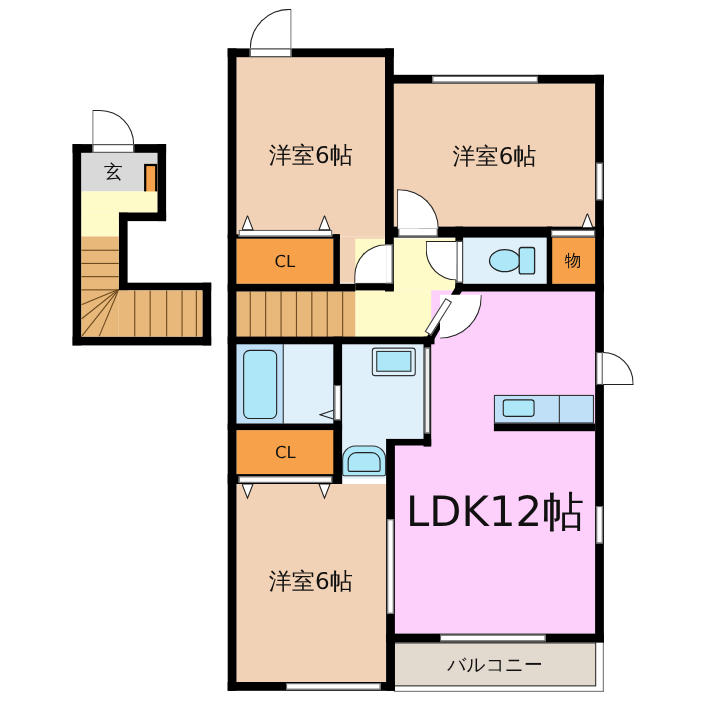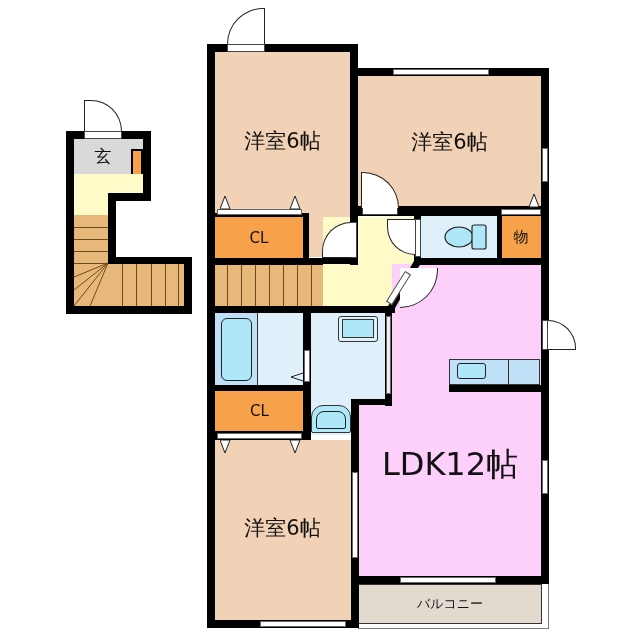--- a/index.html
+++ b/index.html
@@ -100,29 +100,29 @@
 <div class="abs" style="left:316px;top:411px;width:30px;height:18px;background:#aee8f8;border:1px solid #222;border-radius:8px 8px 2px 2px;"></div>
 
 <div class="abs" style="left:215px;top:391px;width:89px;height:40px;background:#f7a24a;"></div>
 <div class="lbl" style="left:215px;top:391px;width:89px;height:40px;font-size:15px;">CL</div>
 
 <div class="abs" style="left:215px;top:440px;width:136px;height:180px;background:#f2d2b6;"></div>
 <div class="lbl" style="left:225px;top:512px;width:115px;height:32px;font-size:21px;">洋室6帖</div>
 
 <div class="abs" style="left:392px;top:264px;width:149px;height:312px;background:#fdd0fc;"></div>
 <div class="abs" style="left:358px;top:404px;width:40px;height:172px;background:#fdd0fc;"></div>
-<div class="lbl" style="left:370px;top:445px;width:160px;height:40px;font-size:32px;">LDK12帖</div>
+<div class="lbl" style="left:370px;top:445px;width:160px;height:40px;font-size:38px;">LDK12帖</div>
 
 <div class="abs" style="left:449px;top:359px;width:91px;height:26px;background:#bfe0f7;border:1px solid #333;"></div>
 <div class="abs" style="left:457px;top:363px;width:29px;height:16px;background:#aee8f8;border:1px solid #222;border-radius:3px;"></div>
 <div class="abs" style="left:508px;top:359px;width:1px;height:26px;background:#333;"></div>
 <div class="wall" style="left:449px;top:385px;width:92px;height:7px;"></div>
 
 <div class="abs" style="left:358px;top:584px;width:184px;height:40px;background:#e2d9cf;border:1px solid #333;"></div>
-<div class="lbl" style="left:358px;top:584px;width:184px;height:40px;font-size:13px;">バルコニー</div>
+<div class="lbl" style="left:358px;top:584px;width:184px;height:40px;font-size:17px;">バルコニー</div>
 <div class="abs" style="left:358px;top:578px;width:191px;height:51px;border:1.5px solid #777;border-left:none;"></div>
 
 <div class="wall" style="left:207px;top:44px;width:151px;height:8px;"></div>
 <div class="wall" style="left:350px;top:68px;width:199px;height:8px;"></div>
 <div class="wall" style="left:207px;top:44px;width:8px;height:584px;"></div>
 <div class="wall" style="left:541px;top:68px;width:8px;height:516px;"></div>
 <div class="wall" style="left:207px;top:620px;width:152px;height:8px;"></div>
 <div class="wall" style="left:350px;top:44px;width:8px;height:221px;"></div>
 <div class="wall" style="left:351px;top:404px;width:8px;height:224px;"></div>
 <div class="wall" style="left:207px;top:258px;width:116px;height:7px;"></div>

